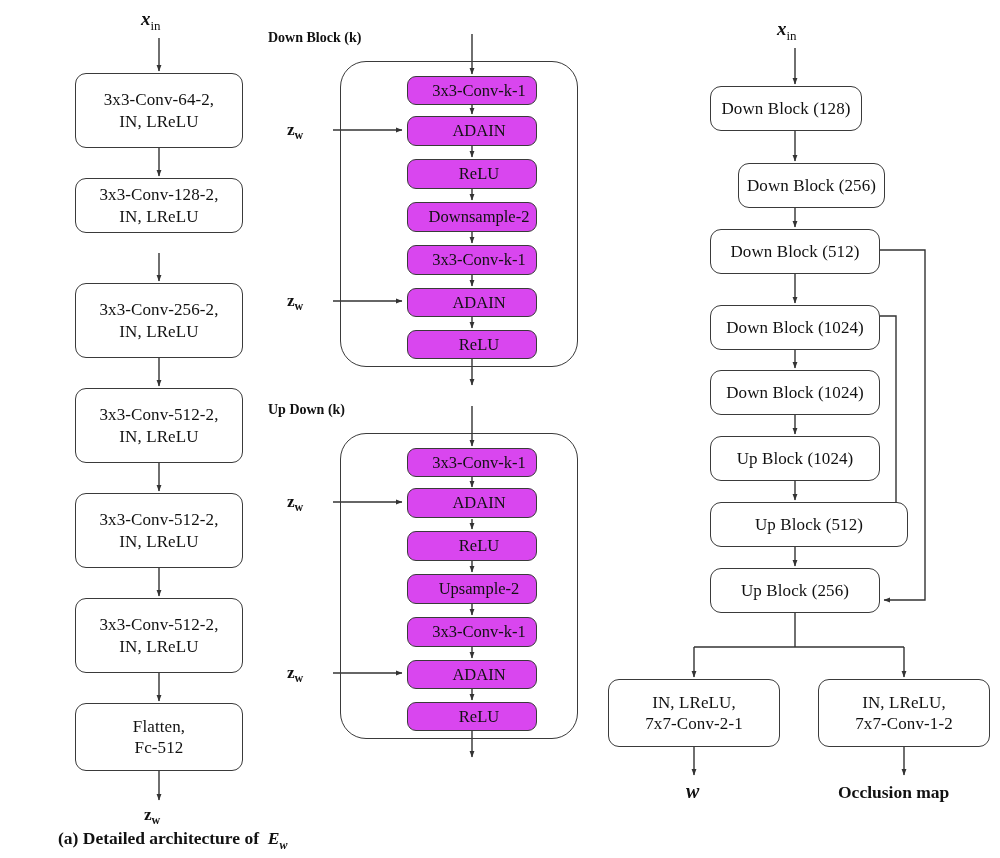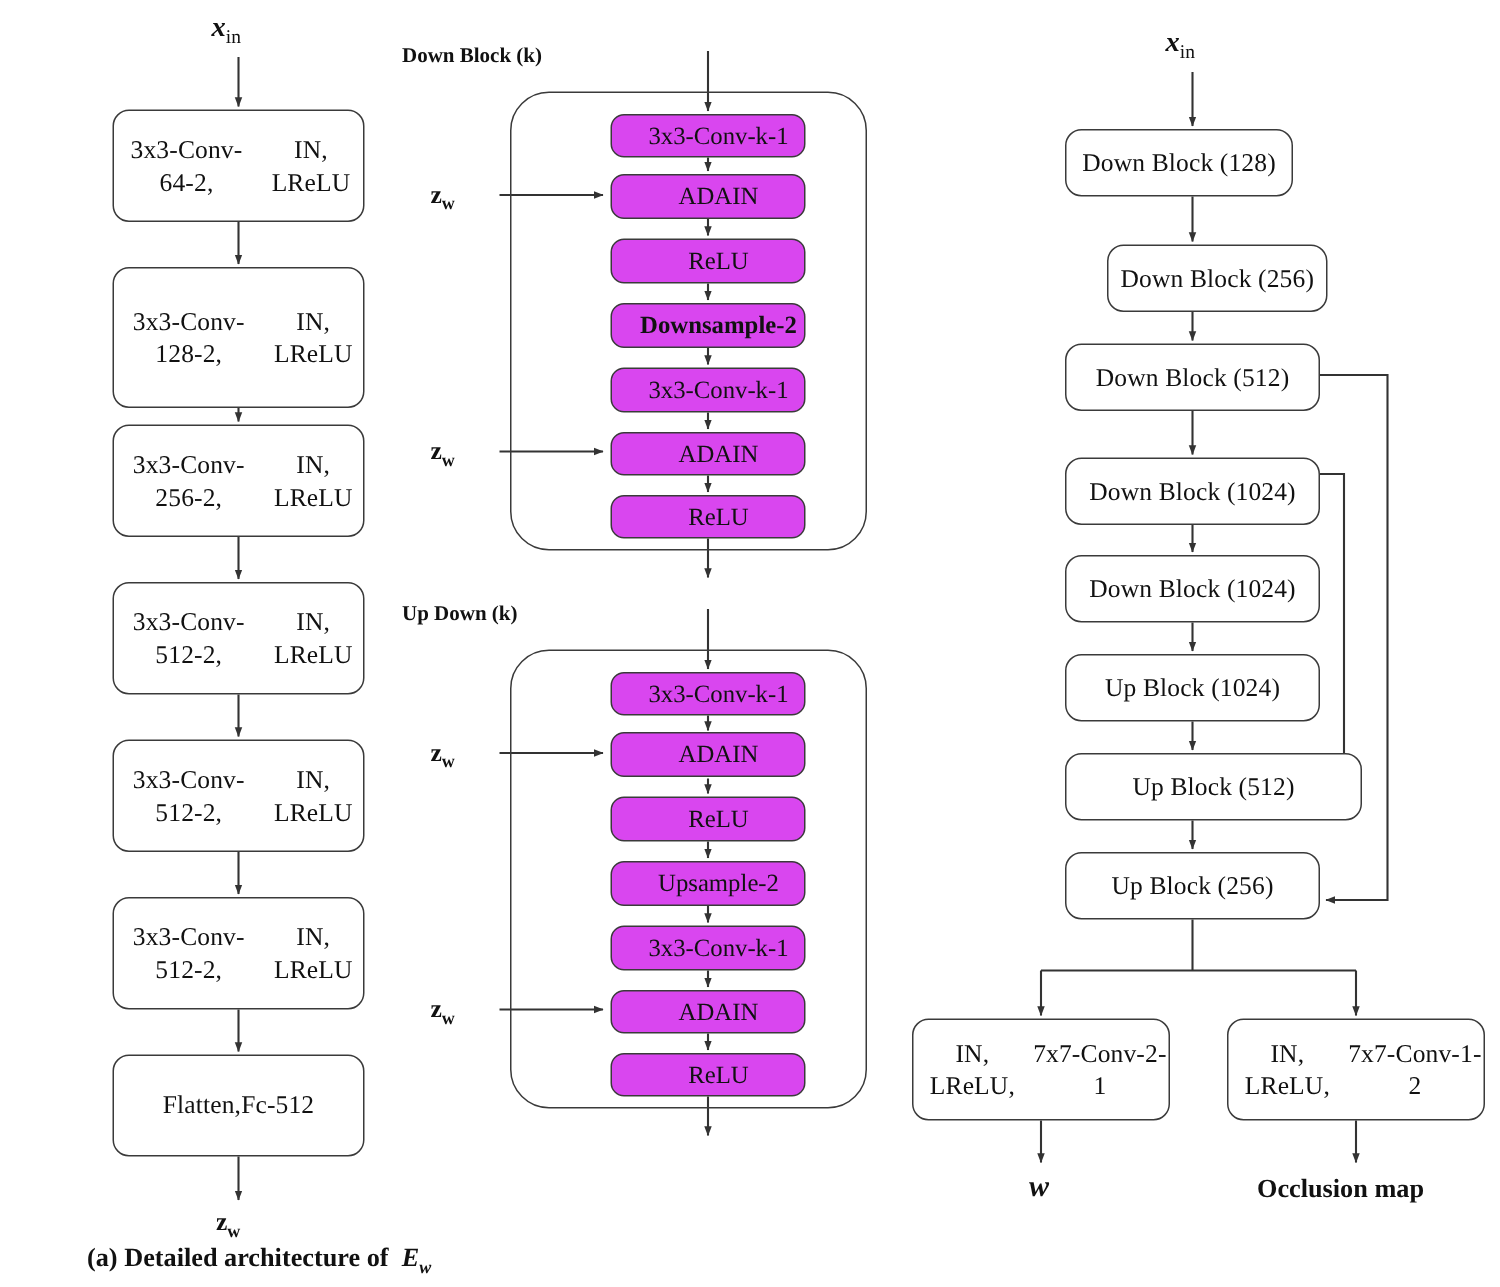--- a/index.html
+++ b/index.html
@@ -2,21 +2,21 @@
 <html><head>
 <meta charset="utf-8">
 <style>
   html,body{margin:0;padding:0;background:#ffffff;}
   body{width:1000px;height:858px;position:relative;overflow:hidden;
        font-family:"Liberation Serif","DejaVu Serif",serif;color:#111;}
   .canvas{position:absolute;left:0;top:0;width:1000px;height:858px;}
   svg.lines{position:absolute;left:0;top:0;width:1000px;height:858px;pointer-events:none;}
 
   .box{position:absolute;box-sizing:border-box;border:1.4px solid #3a3a3a;border-radius:11px;
-       background:#fff;display:flex;flex-direction:row;align-items:center;justify-content:center;
+       background:#fff;display:flex;flex-direction:column;align-items:center;justify-content:center;
        text-align:center;line-height:1.24;font-size:17px;letter-spacing:.1px;}
   .box .l2{display:block;}
   .ibox{position:absolute;box-sizing:border-box;border:1.3px solid #3a3a3a;border-radius:9px;
         background:#d946ef;display:flex;align-items:center;justify-content:center;
         text-align:center;font-size:16.5px;padding-left:14px;}
   .outer{position:absolute;box-sizing:border-box;border:1.5px solid #3a3a3a;border-radius:26px;
          background:transparent;}
   .lbl{position:absolute;white-space:nowrap;}
   .zw{font-weight:bold;font-size:17px;}
   .zw sub{font-size:12px;font-weight:bold;}
@@ -99,21 +99,21 @@
   </svg>
 
   <div class="lbl xin" style="left:141px;top:8px;">
     <span>x</span><sub>in</sub>
   </div>
 
   <div class="box" style="left:75px;top:73px;width:168px;height:75px;">
     <span>3x3-Conv-64-2,</span>
     <span class="l2">IN, LReLU</span>
   </div>
-  <div class="box" style="left:75px;top:178px;width:168px;height:94px;">
+  <div class="box" style="left:75px;top:178px;width:168px;height:55px;">
     <span>3x3-Conv-128-2,</span>
     <span class="l2">IN, LReLU</span>
   </div>
   <div class="box" style="left:75px;top:283px;width:168px;height:75px;">
     <span>3x3-Conv-256-2,</span>
     <span class="l2">IN, LReLU</span>
   </div>
   <div class="box" style="left:75px;top:388px;width:168px;height:75px;">
     <span>3x3-Conv-512-2,</span>
     <span class="l2">IN, LReLU</span>
@@ -139,21 +139,21 @@
     <span>(a) Detailed architecture of</span>
     &nbsp;<i><span>E</span><sub>w</sub></i>
   </div>
 
   <div class="lbl blocktitle" style="left:268px;top:30px;">Down Block (k)</div>
   <div class="outer" style="left:340px;top:61px;width:238px;height:306px;"></div>
 
   <div class="ibox" style="left:407px;top:76px;width:130px;height:29px;">3x3-Conv-k-1</div>
   <div class="ibox" style="left:407px;top:116px;width:130px;height:30px;">ADAIN</div>
   <div class="ibox" style="left:407px;top:159px;width:130px;height:30px;">ReLU</div>
-  <div class="ibox" style="left:407px;top:202px;width:130px;height:30px;font-weight:bold;">Downsample-2</div>
+  <div class="ibox" style="left:407px;top:202px;width:130px;height:30px;">Downsample-2</div>
   <div class="ibox" style="left:407px;top:245px;width:130px;height:30px;">3x3-Conv-k-1</div>
   <div class="ibox" style="left:407px;top:288px;width:130px;height:29px;">ADAIN</div>
   <div class="ibox" style="left:407px;top:330px;width:130px;height:29px;">ReLU</div>
 
   <div class="lbl zw" style="left:287px;top:120px;">
     <span>z</span><sub>w</sub>
   </div>
   <div class="lbl zw" style="left:287px;top:291px;">
     <span>z</span><sub>w</sub>
   </div>

